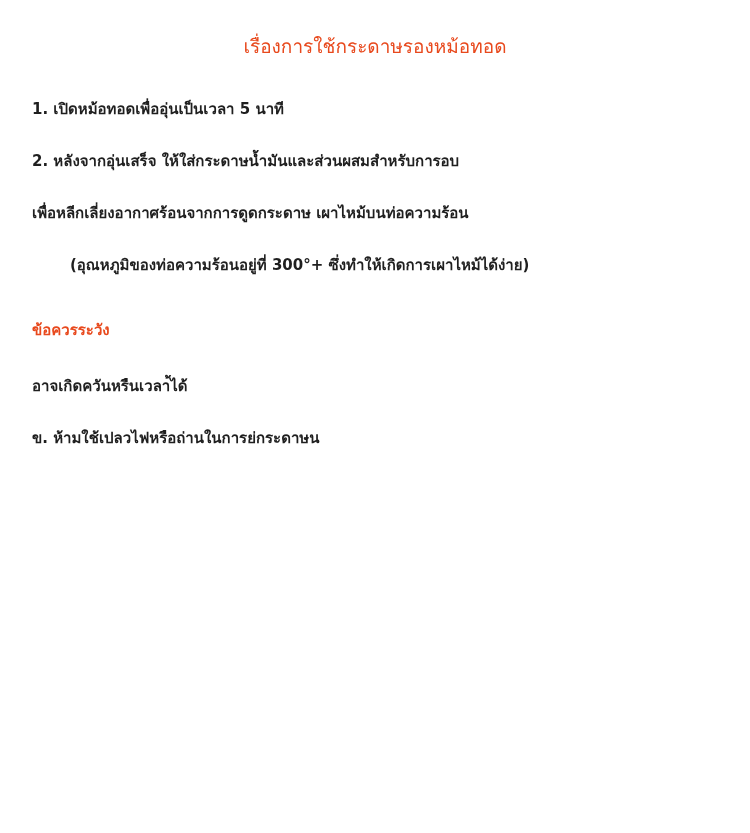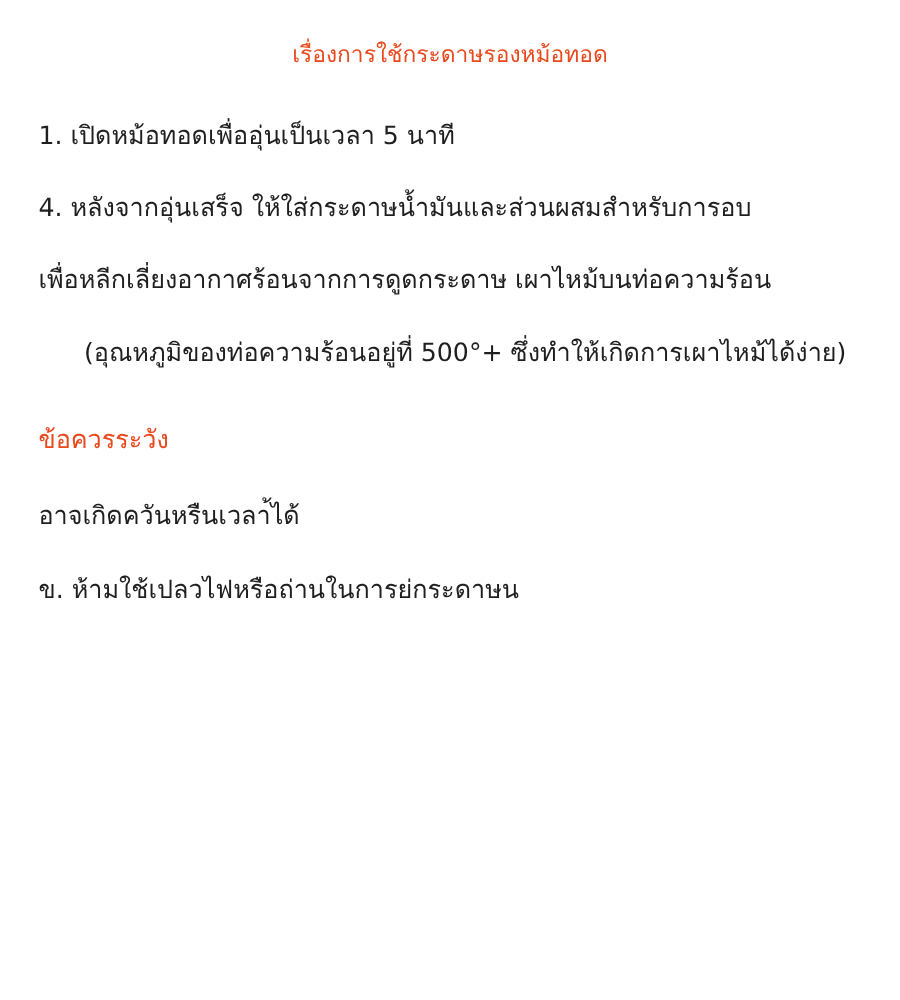--- a/index.html
+++ b/index.html
@@ -27,45 +27,45 @@
     font-size: 19px;
     line-height: 1.3;
     font-weight: 400;
     margin: 34px 0 0 0;
     padding: 0;
   }
   .body-block {
     margin-top: 40px;
   }
   .line {
-    font-size: 21px;
+    font-size: 15px;
     line-height: 1.35;
     color: #1f1f1f;
     margin: 0 0 32px 0;
-    font-weight: 400;
+    font-weight: 700;
   }
   .line.indent {
     padding-left: 38px;
   }
   .line.warn-heading {
     color: #e8491d;
     margin-top: 44px;
     margin-bottom: 36px;
   }
 </style>
 </head>
 <body>
 
 <div class="page">
 
   <h1 class="doc-title">เรื่องการใช้กระดาษรองหม้อทอด</h1>
 
   <div class="body-block">
     <p class="line">1. เปิดหม้อทอดเพื่ออุ่นเป็นเวลา 5 นาที</p>
-    <p class="line">4. หลังจากอุ่นเสร็จ ให้ใส่กระดาษน้ำมันและส่วนผสมสำหรับการอบ</p>
+    <p class="line">2. หลังจากอุ่นเสร็จ ให้ใส่กระดาษน้ำมันและส่วนผสมสำหรับการอบ</p>
     <p class="line">เพื่อหลีกเลี่ยงอากาศร้อนจากการดูดกระดาษ เผาไหม้บนท่อความร้อน</p>
-    <p class="line indent">(อุณหภูมิของท่อความร้อนอยู่ที่ 500°+ ซึ่งทำให้เกิดการเผาไหม้ได้ง่าย)</p>
+    <p class="line indent">(อุณหภูมิของท่อความร้อนอยู่ที่ 300°+ ซึ่งทำให้เกิดการเผาไหม้ได้ง่าย)</p>
     <p class="line warn-heading">ข้อควรระวัง</p>
     <p class="line">อาจเกิดควันหรืนเวลา้ได้</p>
     <p class="line">ข. ห้ามใช้เปลวไฟหรือถ่านในการย่กระดาษน</p>
   </div>
 
 </div>
 
 </body></html>

